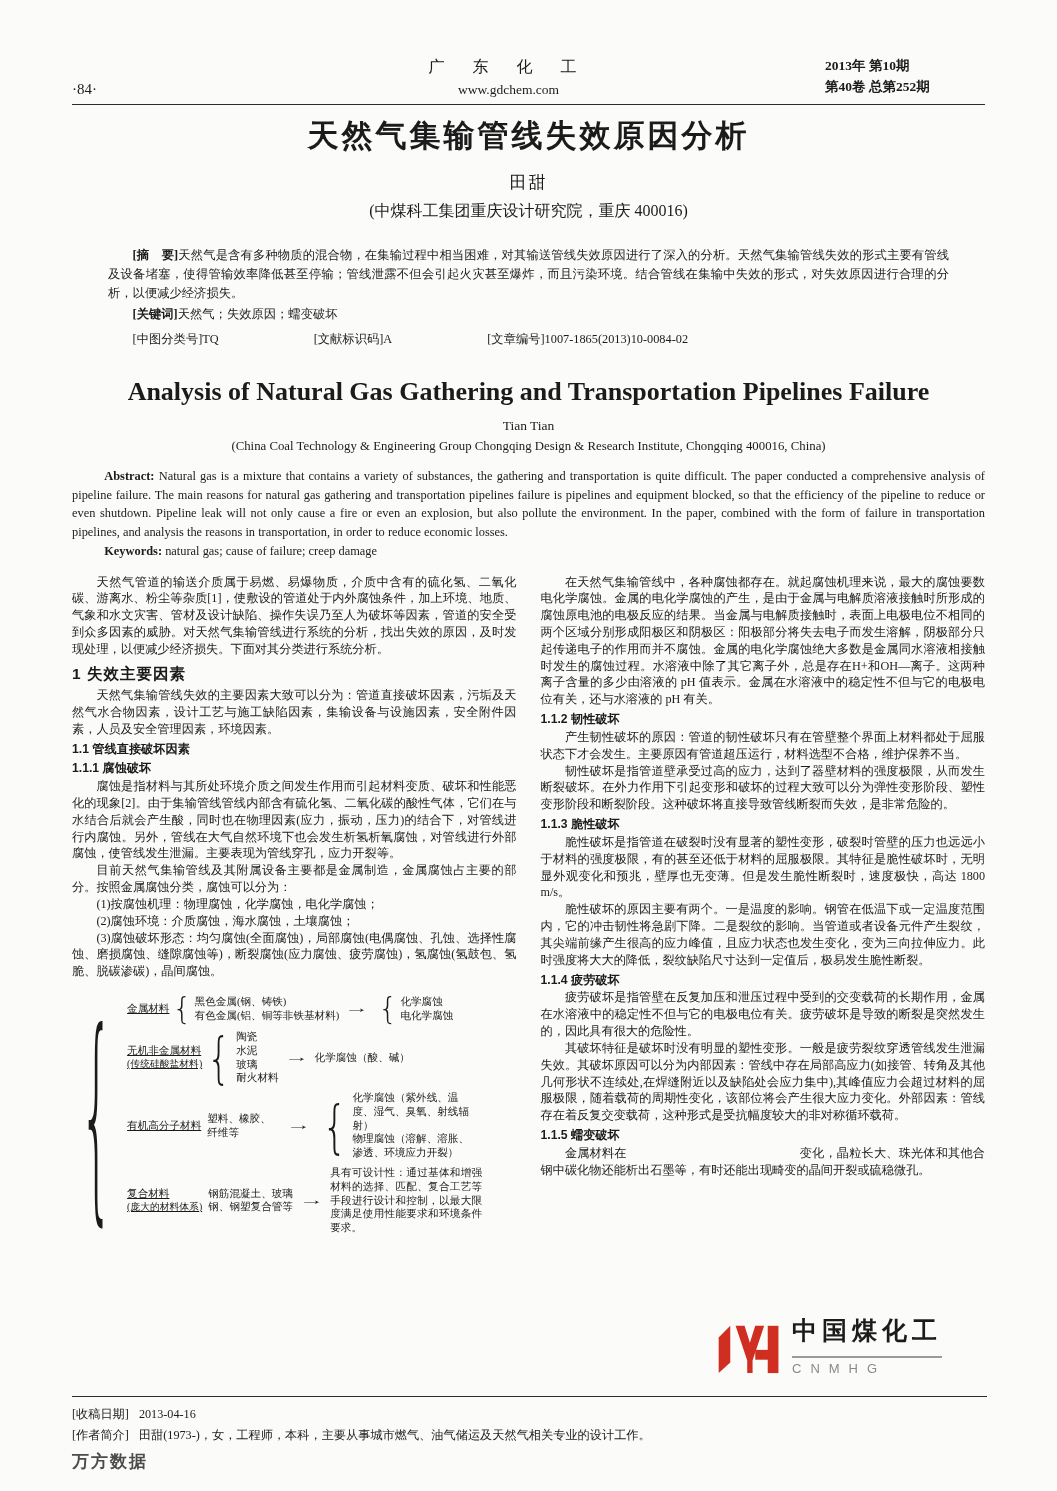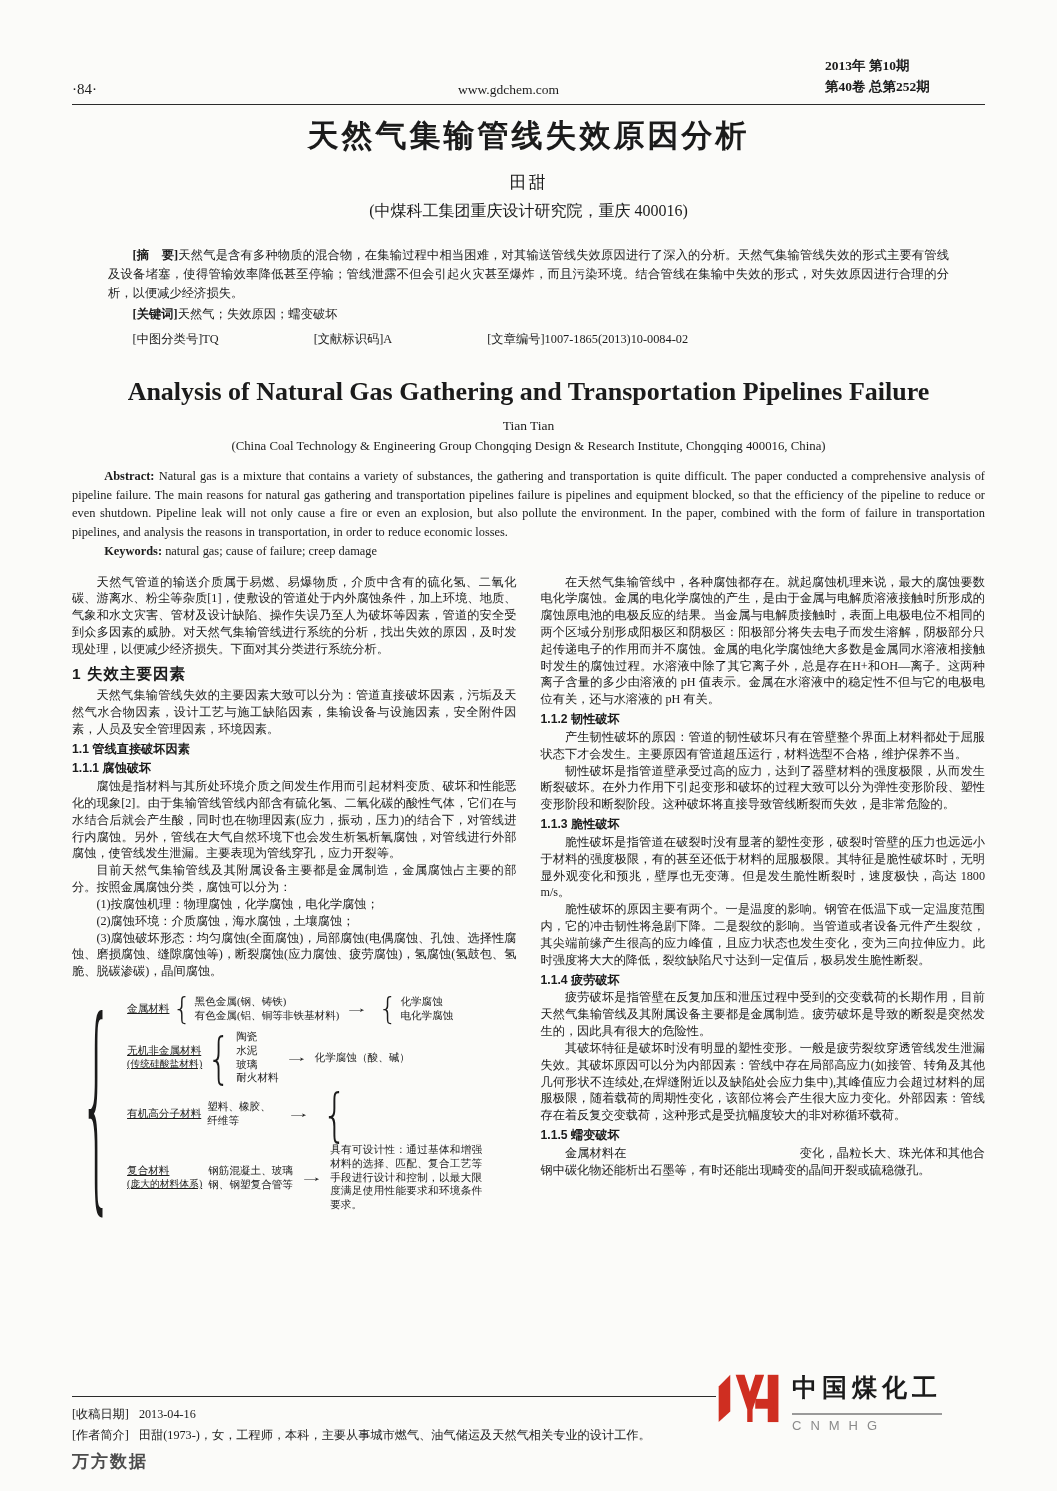--- a/index.html
+++ b/index.html
@@ -55,36 +55,37 @@
   .darrow{display:inline-block;flex:none;font-size:12px;transform:scaleX(2.1);margin:0 12px;}
 
   
   .foot-rule{position:absolute;left:72px;right:70px;top:1396px;border-top:1.5px solid #2b2b2b;}
   .footnote{position:absolute;left:72px;top:1404px;right:72px;font-size:12.2px;line-height:1.75;}
   .footnote .flbl{margin-right:10px;}
   .wanfang{position:absolute;left:72px;top:1450px;font-size:17px;color:#4c4c4c;letter-spacing:2px;font-weight:bold;
            font-family:"Liberation Sans","DejaVu Sans",sans-serif;}
 
   
-  .watermark{position:absolute;left:716px;top:1371px;width:288px;height:82px;background:#fbfbf9;
-             display:flex;align-items:flex-start;}
+  .watermark{position:absolute;left:716px;top:1294px;width:288px;height:82px;background:#fbfbf9;
+             display:flex;align-items:flex-end;}
   .wm-logo{width:66px;height:54px;flex:none;margin-right:10px;}
   .wm-textcol{display:flex;flex-direction:column;}
   .wm-cn{font-size:25px;font-weight:bold;letter-spacing:5px;font-family:"Liberation Sans","DejaVu Sans",sans-serif;}
   .wm-en{margin-top:9px;padding-top:3px;border-top:2px solid #9a9a9a;color:#8a8a8a;font-size:13px;
          letter-spacing:9px;font-family:"Liberation Sans","DejaVu Sans",sans-serif;}
 </style>
 </head>
 <body>
 
 <div class="page">
 
   <div class="hdr">
     <div class="hdr-left">·84·</div>
     <div class="hdr-center">
+      <div class="journal-name">广 东 化 工</div>
       <div class="journal-url">www.gdchem.com</div>
     </div>
     <div class="hdr-right">
       <div>2013年 第10期</div>
       <div>第40卷 总第252期</div>
     </div>
   </div>
 
   <div class="title">天然气集输管线失效原因分析</div>
   <div class="author">田甜</div>
@@ -147,20 +148,22 @@
 耐火材料</div>
             <span class="darrow">→</span>
             <div class="dwrap" style="width:120px;">化学腐蚀（酸、碱）</div>
           </div>
 
           <div class="drow">
             <div class="dlabel">有机高分子材料</div>
             <div class="dwrap" style="width:74px;margin-left:6px;">塑料、橡胶、纤维等</div>
             <span class="darrow">→</span>
             <span class="brace" style="font-size:46px;transform:scaleY(1.25) scaleX(.85);">{</span>
+            <div class="dstack" style="width:122px;white-space:pre-line;">化学腐蚀（紫外线、温度、湿气、臭氧、射线辐射）
+物理腐蚀（溶解、溶胀、渗透、环境应力开裂）</div>
           </div>
 
           <div class="drow">
             <div class="dlabel">
               <div>复合材料</div>
               <div class="dsub">(庞大的材料体系)</div>
             </div>
             <div class="dwrap" style="width:86px;margin-left:6px;">钢筋混凝土、玻璃钢、钢塑复合管等</div>
             <span class="darrow">→</span>
             <div class="dtext">具有可设计性：通过基体和增强材料的选择、匹配、复合工艺等手段进行设计和控制，以最大限度满足使用性能要求和环境条件要求。</div>
@@ -172,21 +175,21 @@
 
     <div class="col">
       <p>在天然气集输管线中，各种腐蚀都存在。就起腐蚀机理来说，最大的腐蚀要数电化学腐蚀。金属的电化学腐蚀的产生，是由于金属与电解质溶液接触时所形成的腐蚀原电池的电极反应的结果。当金属与电解质接触时，表面上电极电位不相同的两个区域分别形成阳极区和阴极区：阳极部分将失去电子而发生溶解，阴极部分只起传递电子的作用而并不腐蚀。金属的电化学腐蚀绝大多数是金属同水溶液相接触时发生的腐蚀过程。水溶液中除了其它离子外，总是存在H+和OH—离子。这两种离子含量的多少由溶液的 pH 值表示。金属在水溶液中的稳定性不但与它的电极电位有关，还与水溶液的 pH 有关。</p>
       <div class="h-sub">1.1.2 韧性破坏</div>
       <p>产生韧性破坏的原因：管道的韧性破坏只有在管壁整个界面上材料都处于屈服状态下才会发生。主要原因有管道超压运行，材料选型不合格，维护保养不当。</p>
       <p>韧性破坏是指管道壁承受过高的应力，达到了器壁材料的强度极限，从而发生断裂破坏。在外力作用下引起变形和破坏的过程大致可以分为弹性变形阶段、塑性变形阶段和断裂阶段。这种破坏将直接导致管线断裂而失效，是非常危险的。</p>
       <div class="h-sub">1.1.3 脆性破坏</div>
       <p>脆性破坏是指管道在破裂时没有显著的塑性变形，破裂时管壁的压力也远远小于材料的强度极限，有的甚至还低于材料的屈服极限。其特征是脆性破坏时，无明显外观变化和预兆，壁厚也无变薄。但是发生脆性断裂时，速度极快，高达 1800 m/s。</p>
       <p>脆性破坏的原因主要有两个。一是温度的影响。钢管在低温下或一定温度范围内，它的冲击韧性将急剧下降。二是裂纹的影响。当管道或者设备元件产生裂纹，其尖端前缘产生很高的应力峰值，且应力状态也发生变化，变为三向拉伸应力。此时强度将大大的降低，裂纹缺陷尺寸达到一定值后，极易发生脆性断裂。</p>
       <div class="h-sub">1.1.4 疲劳破坏</div>
-      <p>疲劳破坏是指管壁在反复加压和泄压过程中受到的交变载荷的长期作用，目前天然气集输管线及其附属设备主要都是金属制造。疲劳破坏是导致的断裂是突然发生的，因此具有很大的危险性。</p>
+      <p>疲劳破坏是指管壁在反复加压和泄压过程中受到的交变载荷的长期作用，金属在水溶液中的稳定性不但与它的电极电位有关。疲劳破坏是导致的断裂是突然发生的，因此具有很大的危险性。</p>
       <p>其破坏特征是破坏时没有明显的塑性变形。一般是疲劳裂纹穿透管线发生泄漏失效。其破坏原因可以分为内部因素：管线中存在局部高应力(如接管、转角及其他几何形状不连续处,在焊缝附近以及缺陷处会应力集中),其峰值应力会超过材料的屈服极限，随着载荷的周期性变化，该部位将会产生很大应力变化。外部因素：管线存在着反复交变载荷，这种形式是受抗幅度较大的非对称循环载荷。</p>
       <div class="h-sub">1.1.5 蠕变破坏</div>
       <p>金属材料在　　　　　　　　　　　　　　变化，晶粒长大、珠光体和其他合　　　　　　　　　钢中碳化物还能析出石墨等，有时还能出现畸变的晶间开裂或硫稳微孔。</p>
     </div>
 
   </div>
 
   <div class="foot-rule"></div>
   <div class="footnote">
     <div><span class="flbl">[收稿日期]</span><span>2013-04-16</span></div>

